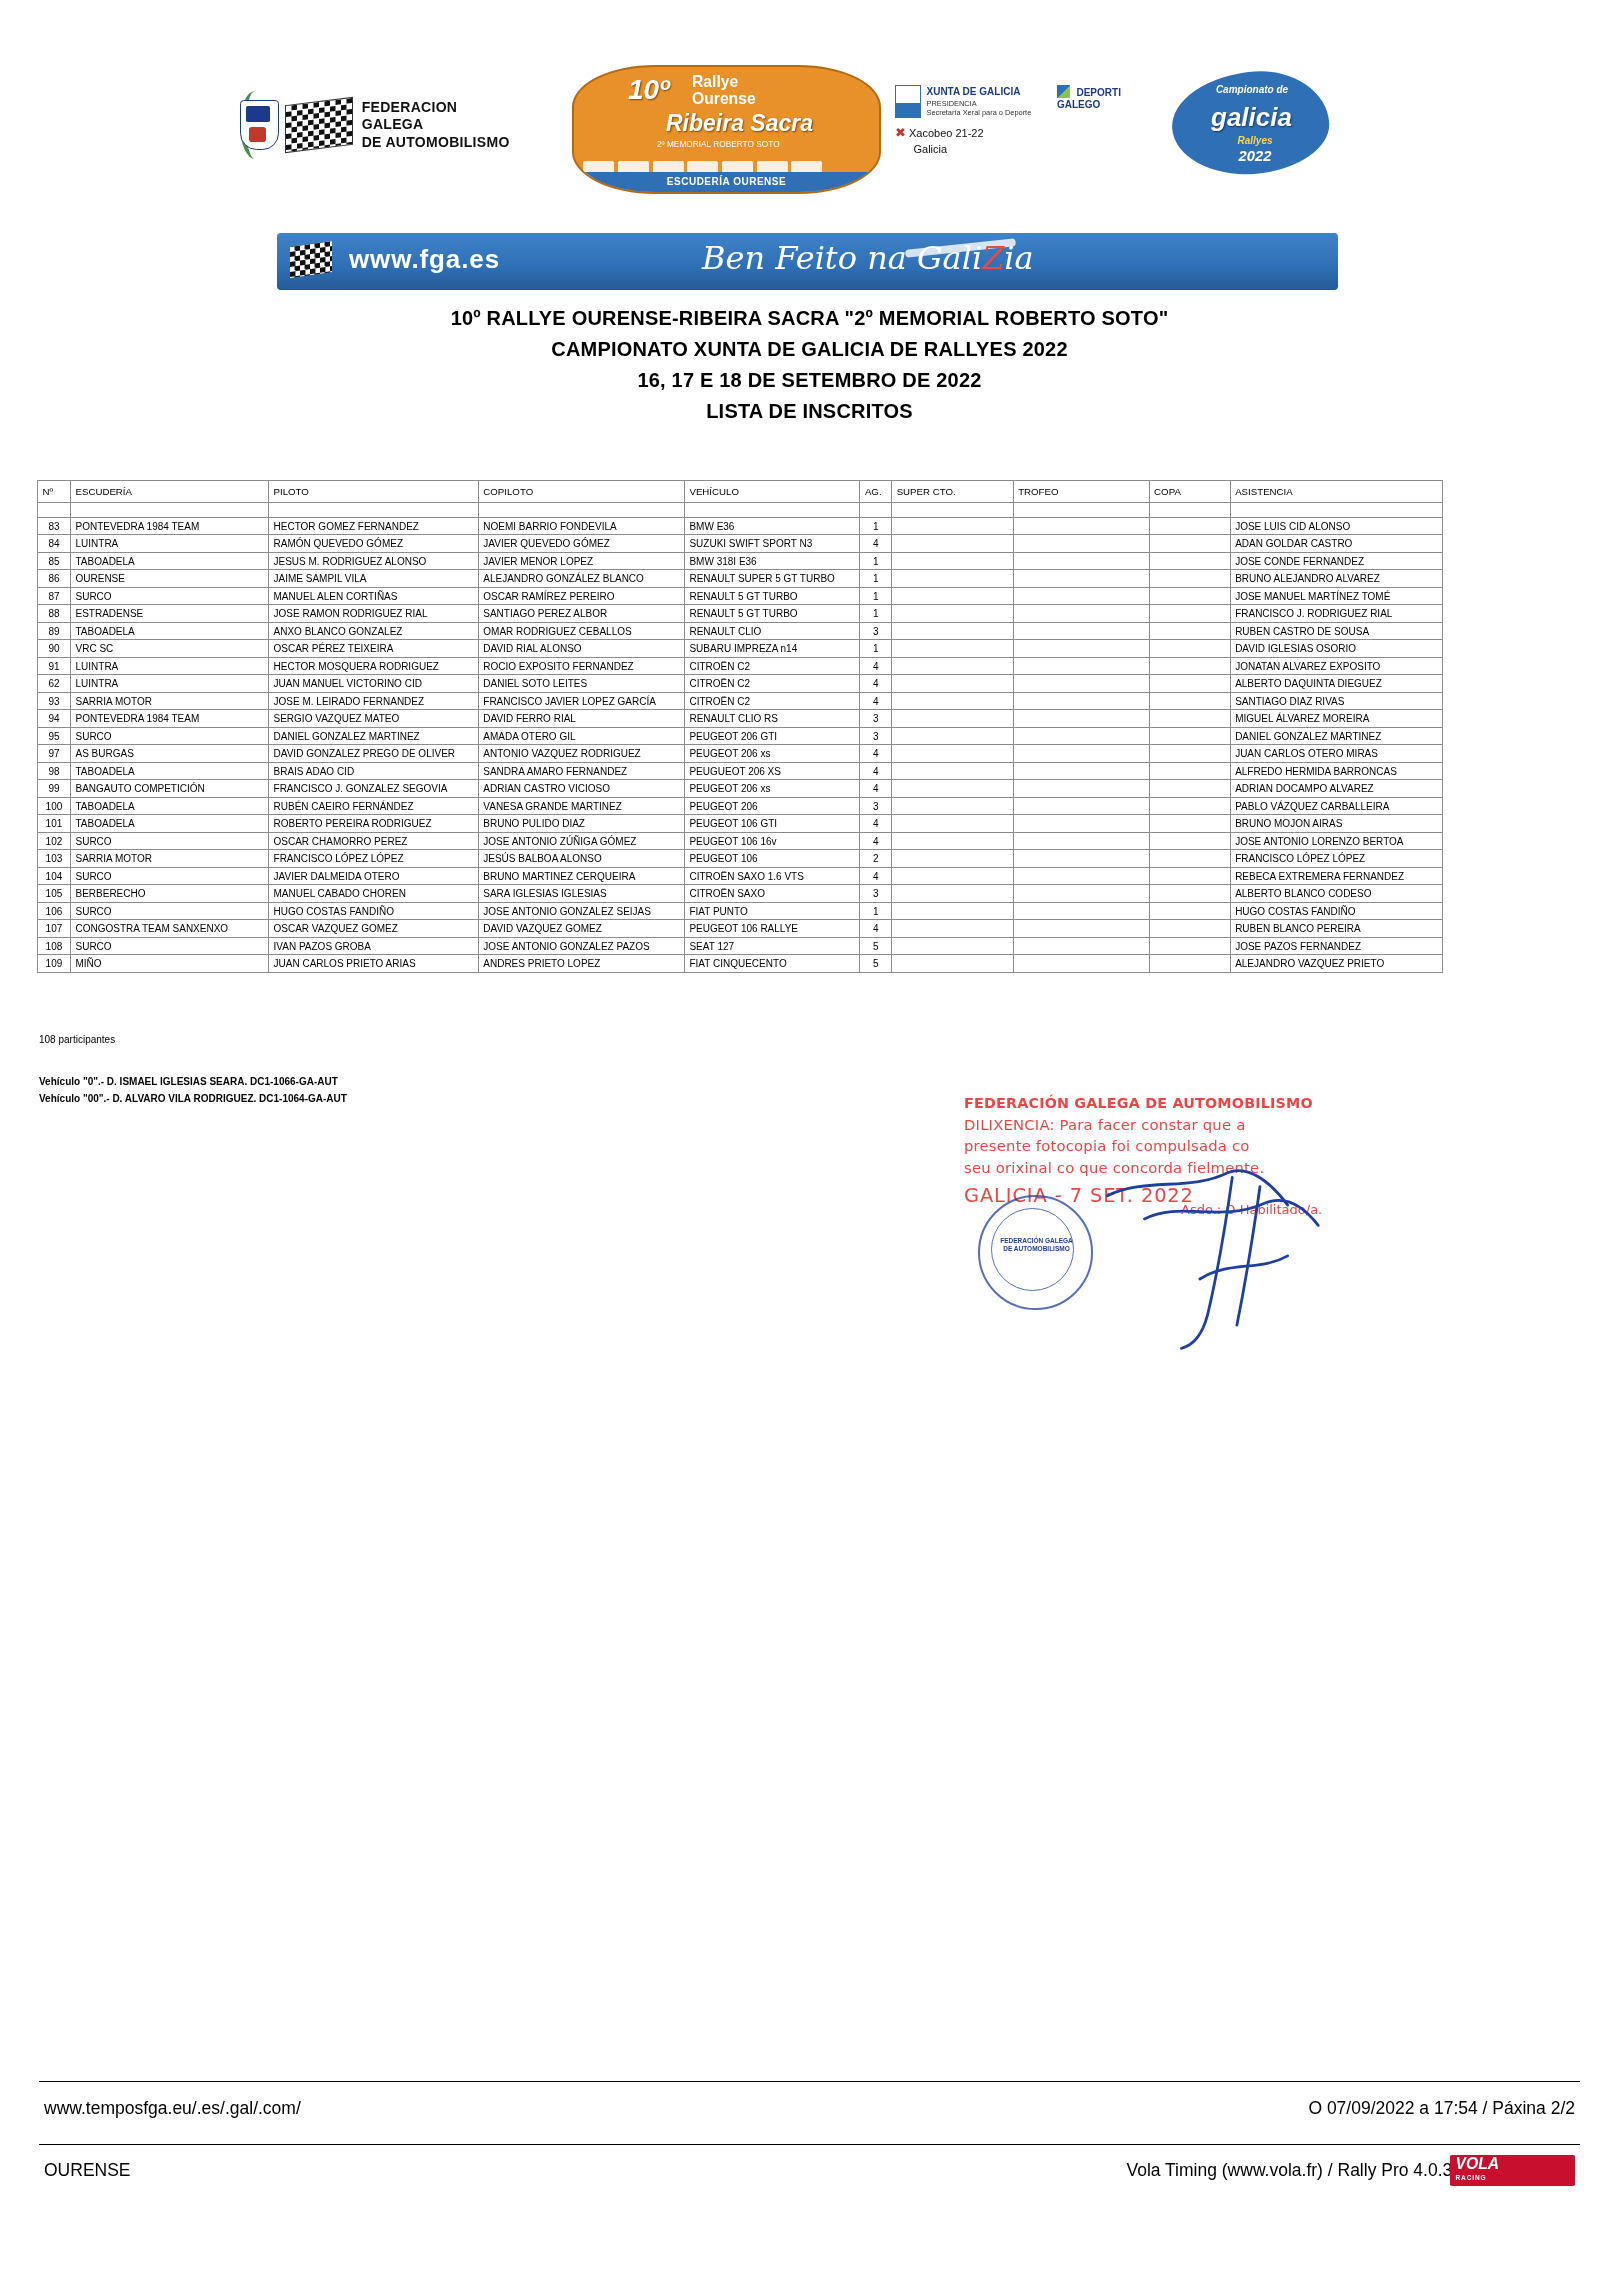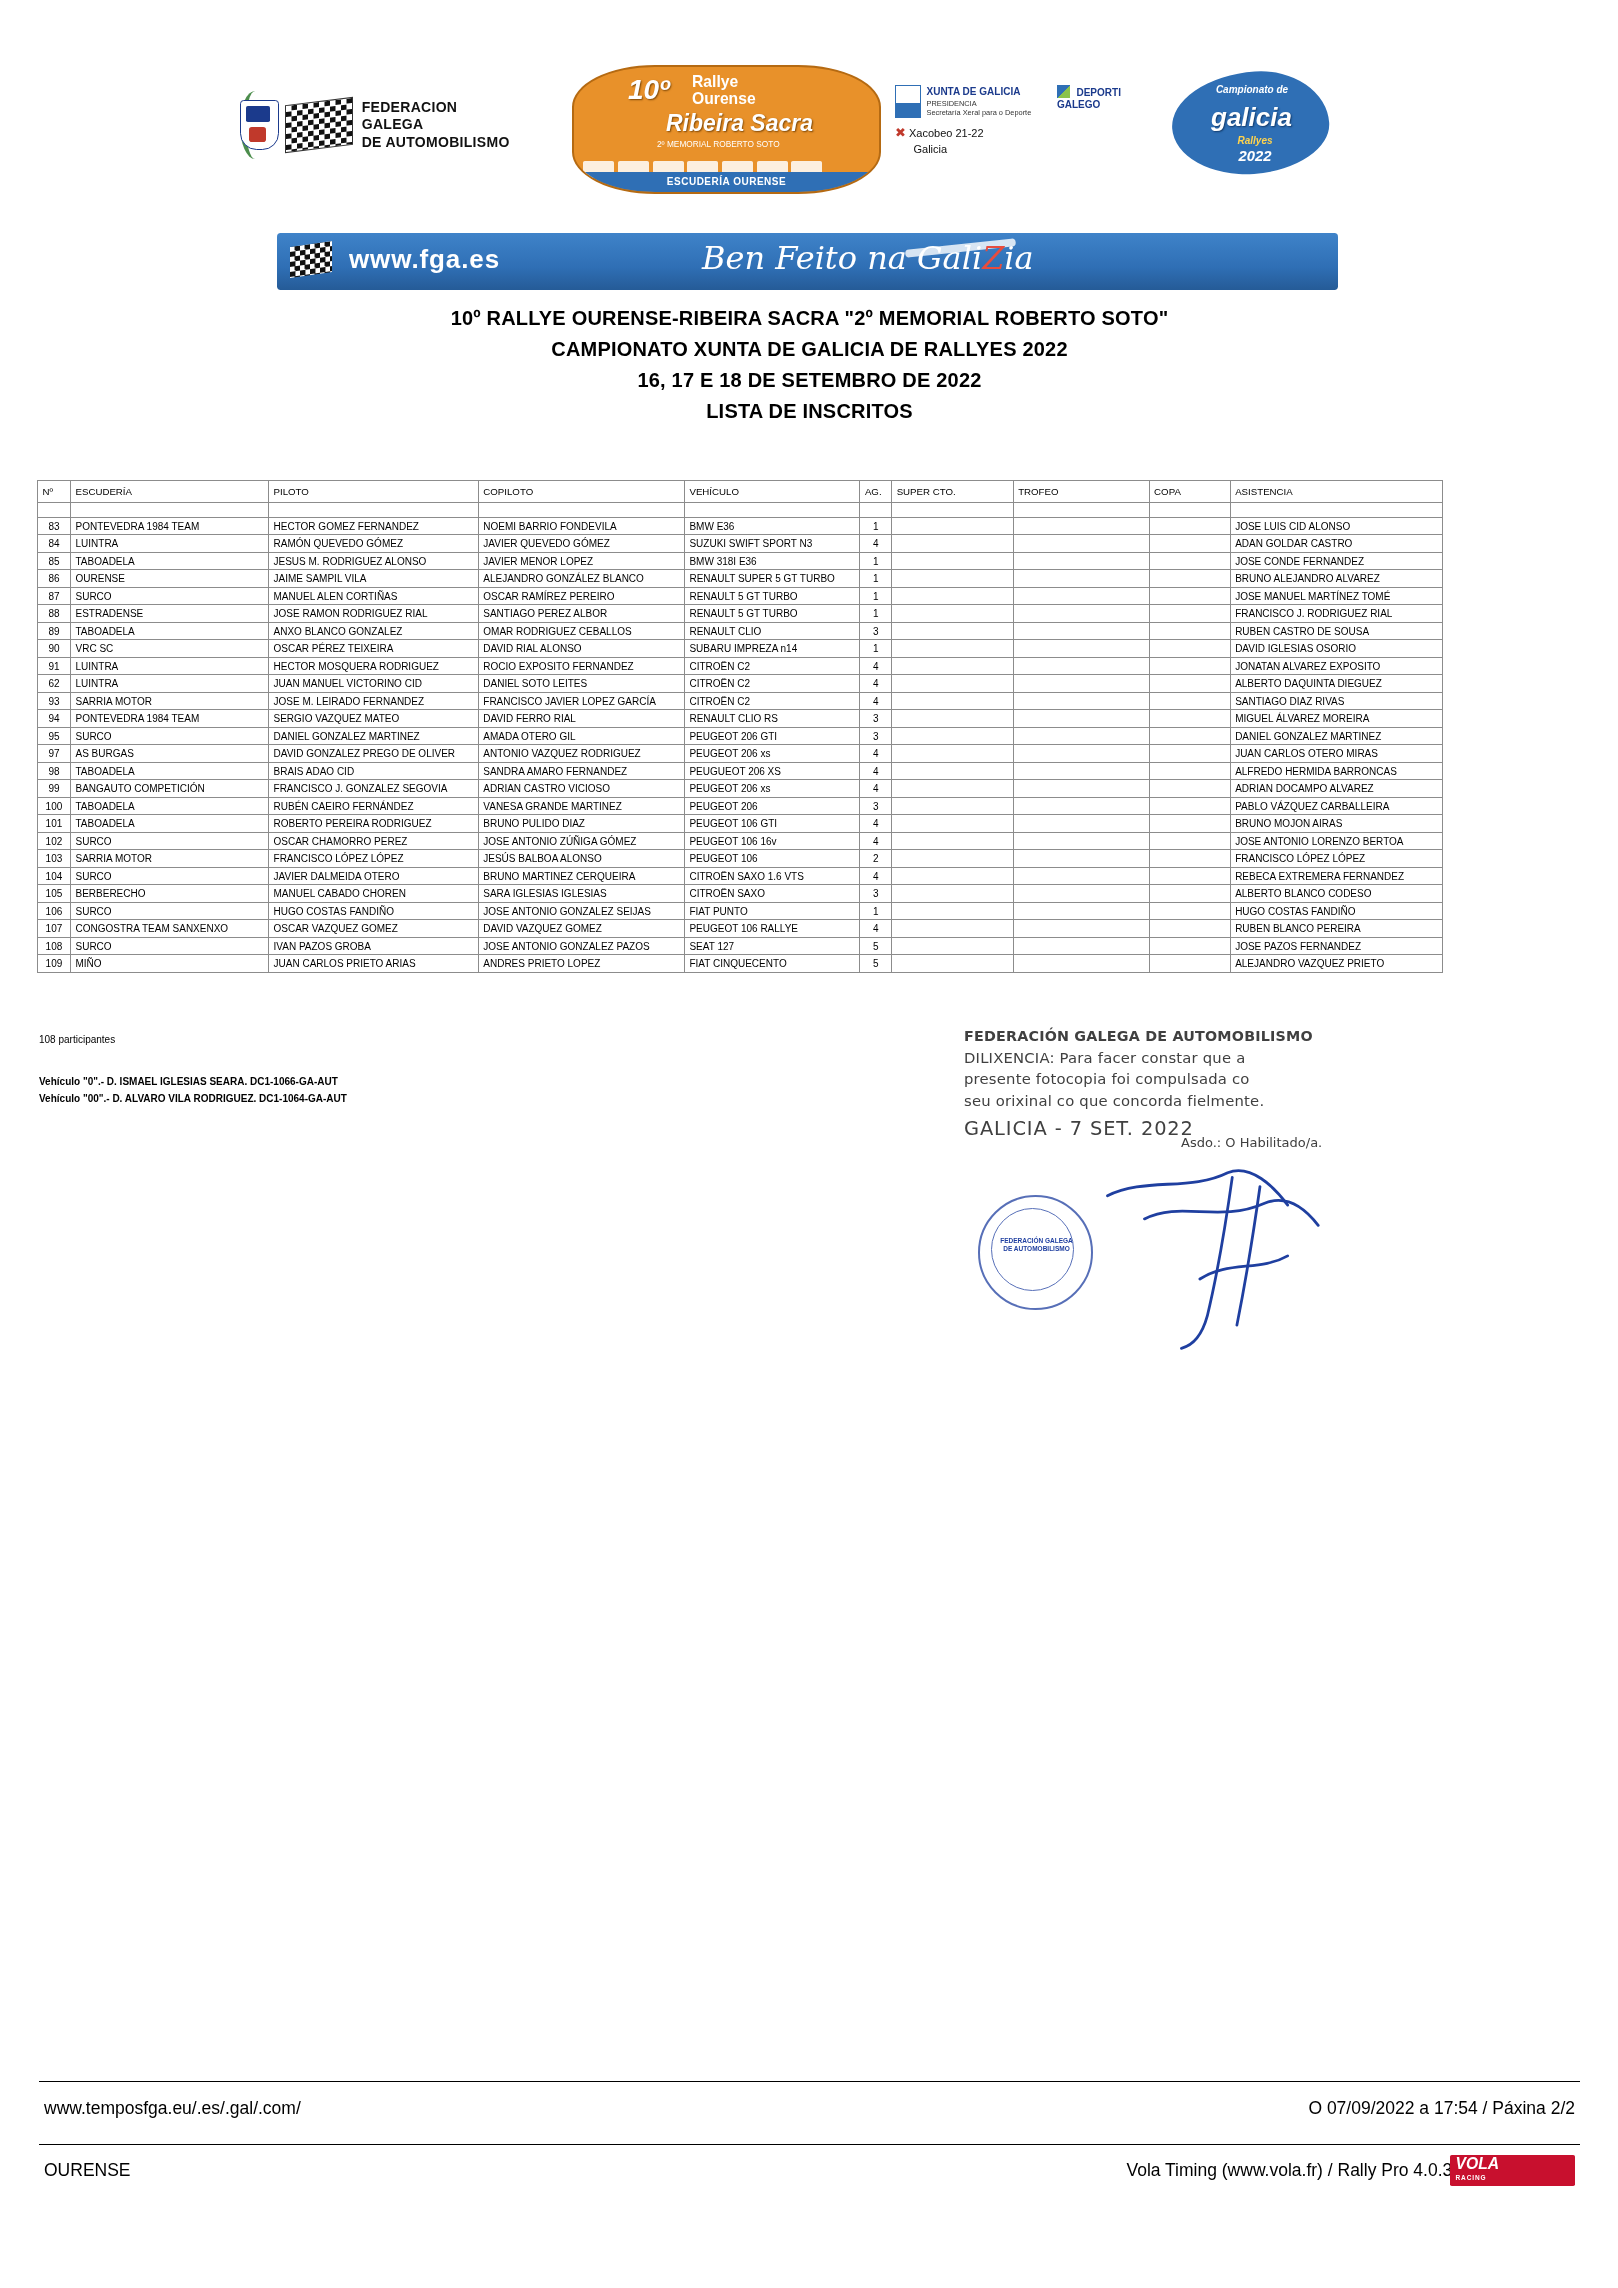--- a/index.html
+++ b/index.html
@@ -373,23 +373,23 @@
     top: 1073px;
     font-size: 10px;
     line-height: 1.7;
     font-weight: bold;
   }
 
   
   .stamp {
     position: absolute;
     left: 964px;
-    top: 1026px;
+    top: 1093px;
     width: 388px;
-    color: #404040;
+    color: #ef4444;
     font-family: "DejaVu Sans", sans-serif;
   }
   .stamp .line {
     font-size: 14.8px;
     line-height: 1.45;
     letter-spacing: 0.2px;
   }
   .stamp .l1 { font-size: 14.3px; font-weight: bold; }
   .stamp .date {
     margin-top: 5.5px;

